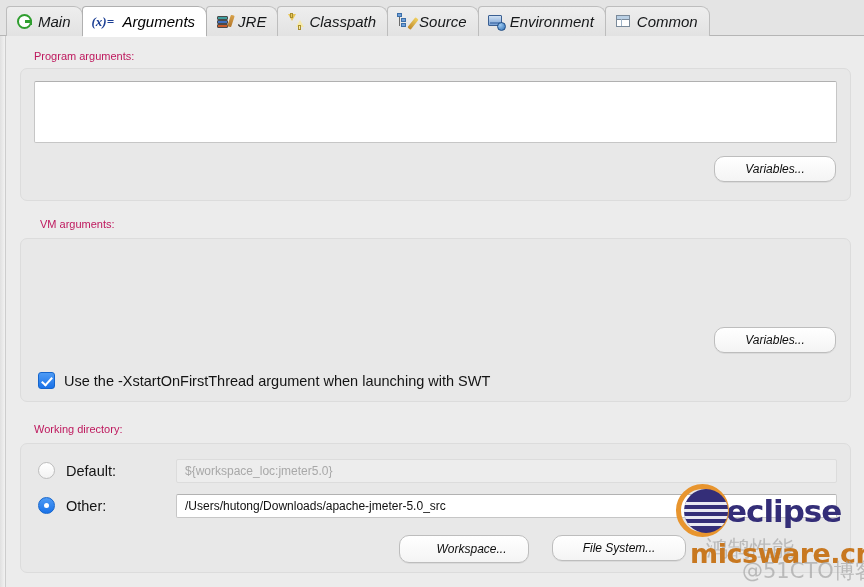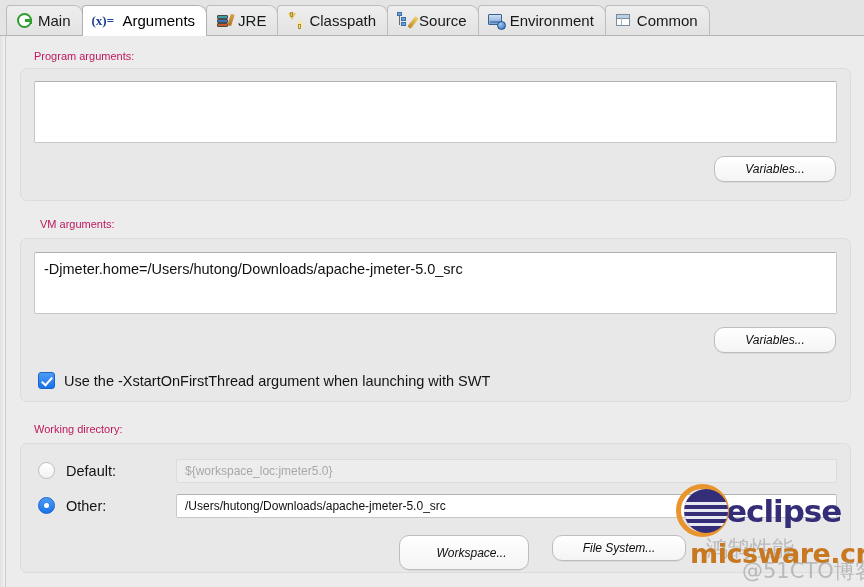--- a/index.html
+++ b/index.html
@@ -23,21 +23,22 @@
     left: 0; top: 0;
     width: 864px; height: 36px;
     background: #e4e4e4;
     border-bottom: 1px solid #b5b5b5;
   }
   .tabbar-inner {
     position: absolute;
     left: 6px; top: 4px;
     height: 32px;
     display: flex;
-    align-items: center;
+    align-items: flex-end;
+    font-style: italic;
   }
   .tab {
     position: relative;
     height: 30px;
     display: flex;
     align-items: center;
     gap: 5px;
     padding: 0 11px 0 9px;
     font-size: 15px;
     color: #16181a;
@@ -408,21 +409,20 @@
   <div class="group" style="left:20px; top:68px; width:831px; height:133px;"></div>
 
   <div class="textarea" style="left:34px; top:81px; width:803px; height:62px;"></div>
 
   <div class="btn" style="left:714px; top:156px; width:122px; height:26px;">Variables...</div>
 
   <div class="sec-label" style="left:40px; top:218px;">VM arguments:</div>
 
   <div class="group" style="left:20px; top:238px; width:831px; height:164px;"></div>
 
-  <div class="textarea" style="left:34px; top:252px; width:803px; height:62px;">-Djmeter.home=/Users/hutong/Downloads/apache-jmeter-5.0_src</div>
 
   <div class="btn" style="left:714px; top:327px; width:122px; height:26px;">Variables...</div>
 
   <div class="cbrow" style="left:38px; top:372px;">
     <span class="cbox"></span>
     <span class="cblabel">Use the -XstartOnFirstThread argument when launching with SWT</span>
   </div>
 
   <div class="sec-label" style="left:34px; top:423px;">Working directory:</div>
 
@@ -433,21 +433,21 @@
     <span class="radio-label">Default:</span>
   </div>
   <div class="field disabled" style="left:176px; top:459px; width:661px; height:24px;">${workspace_loc:jmeter5.0}</div>
 
   <div class="radio-row" style="left:38px; top:497px;">
     <span class="radio on"></span>
     <span class="radio-label">Other:</span>
   </div>
   <div class="field" style="left:176px; top:494px; width:661px; height:24px;">/Users/hutong/Downloads/apache-jmeter-5.0_src</div>
 
-  <div class="btn" style="left:399px; top:535px; width:130px; height:35px;padding-left:15px;">Workspace...</div>
+  <div class="btn" style="left:399px; top:535px; width:130px; height:28px;padding-left:15px;">Workspace...</div>
 
   <div class="btn" style="left:552px; top:535px; width:134px; height:26px;">File System...</div>
 
   <div class="eclipse-wm">
     <span class="ecl-logo">
       <span class="ecl-ring"></span>
       <span class="ecl-disc">
           <i></i>
           <i></i>
           <i></i>

